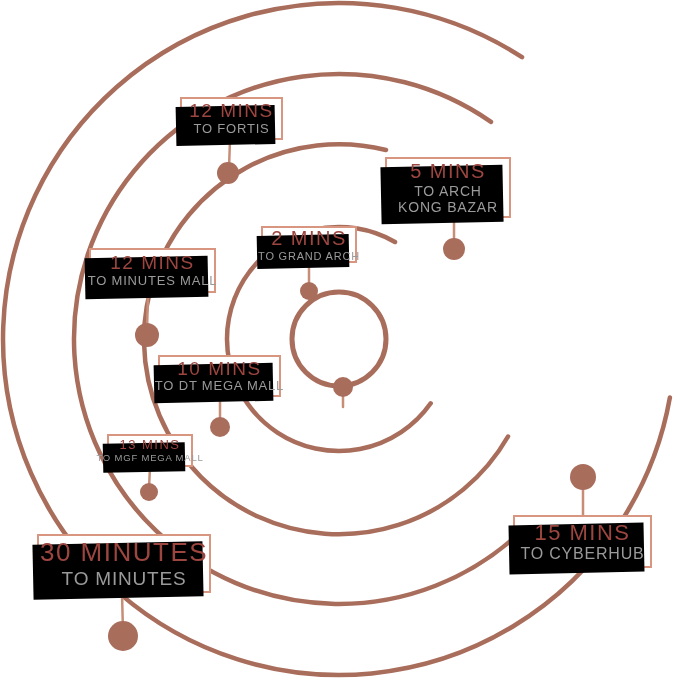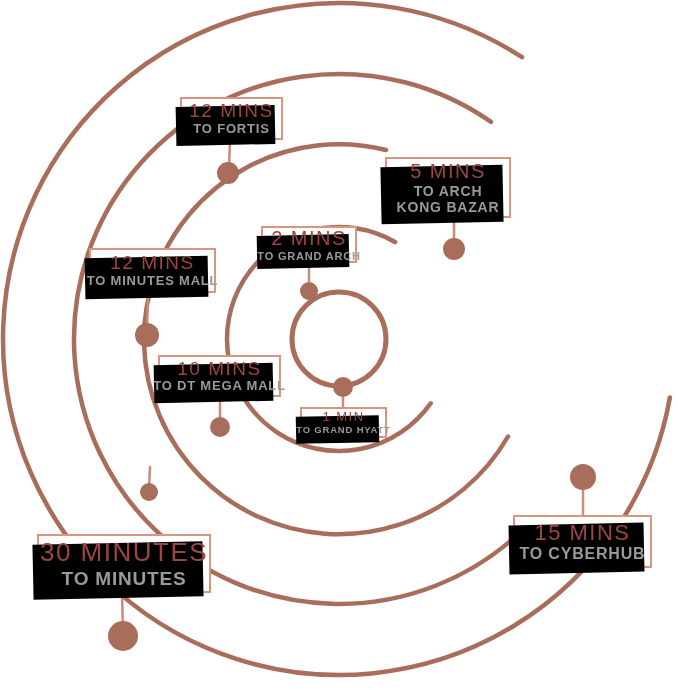--- a/index.html
+++ b/index.html
@@ -15,21 +15,21 @@
     background:#ffffff; border:2px solid var(--border-color,#d89680);
     display:flex; flex-direction:column; align-items:center; justify-content:center;
     text-align:center; padding:2px 4px;
   }
   .label::before {
     content:""; position:absolute; left:0; top:0; right:0; bottom:0;
     background:var(--shadow-color,#000); z-index:-1;
     transform:translate(-6px,7px) rotate(-1.2deg);
   }
   .t { color:var(--title-color,#9d4640); letter-spacing:1.5px; line-height:1.15; white-space:nowrap; }
-  .s { color:var(--subtitle-color,#9a9a9a); letter-spacing:0.8px; line-height:1.15; white-space:nowrap;font-weight:bold; }
+  .s { color:var(--subtitle-color,#9a9a9a); letter-spacing:0.8px; line-height:1.15; white-space:nowrap; }
   .wrap .s { white-space:normal; }
   .sz-xs .t { font-size:13px; }  .sz-xs .s { font-size:9.5px; }
   .sz-s  .t { font-size:20px; }  .sz-s  .s { font-size:11px; }
   .sz-m  .t { font-size:19px; }  .sz-m  .s { font-size:13px; }
   .sz-hk .t { font-size:20px; }  .sz-hk .s { font-size:14px; }
   .sz-l  .t { font-size:22px; }  .sz-l  .s { font-size:16px; }
   .sz-xl .t { font-size:26px; }  .sz-xl .s { font-size:19px; }
 </style>
 </head>
 <body>
@@ -83,25 +83,25 @@
   <div class="label sz-m" style="left:89px;top:248px;width:127px;height:45px;">
     <div class="t">12 MINS</div>
     <div class="s">TO MINUTES MALL</div>
   </div>
 
   <div class="label sz-m" style="left:158px;top:355px;width:123px;height:42px;">
     <div class="t">10 MINS</div>
     <div class="s">TO DT MEGA MALL</div>
   </div>
 
-  <div class="label sz-xs" style="left:300px;top:407px;width:87px;height:31px;">
-    <div class="t">1 MIN</div>
-    <div class="s">TO GRAND HYATT</div>
+
+  <div class="label sz-xs" style="left:107px;top:434px;width:86px;height:33px;">
+    <div class="t">13 MINS</div>
+    <div class="s">TO MGF MEGA MALL</div>
   </div>
-
 
   <div class="label sz-xl" style="left:37px;top:534px;width:174px;height:59px;">
     <div class="t">30 MINUTES</div>
     <div class="s">TO MINUTES</div>
   </div>
 
   <div class="label sz-l" style="left:513px;top:515px;width:139px;height:53px;">
     <div class="t">15 MINS</div>
     <div class="s">TO CYBERHUB</div>
   </div>

